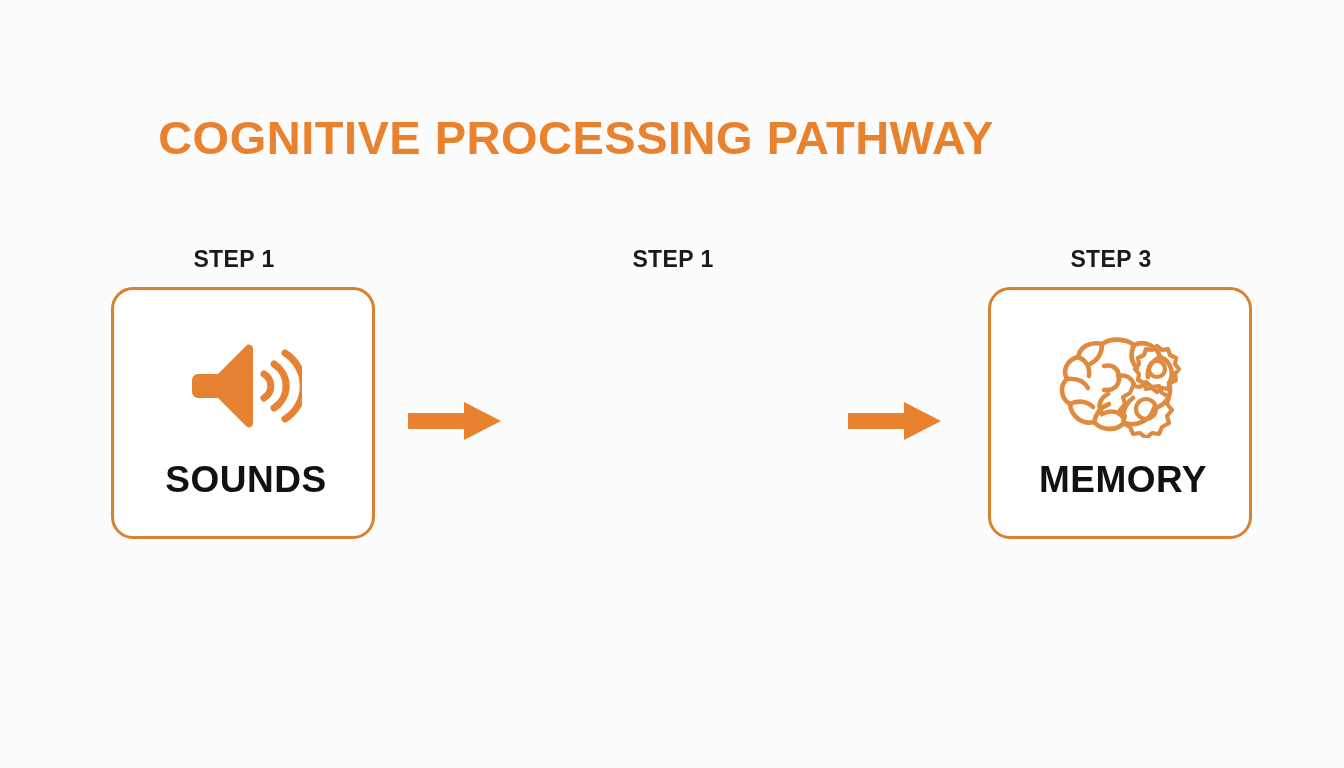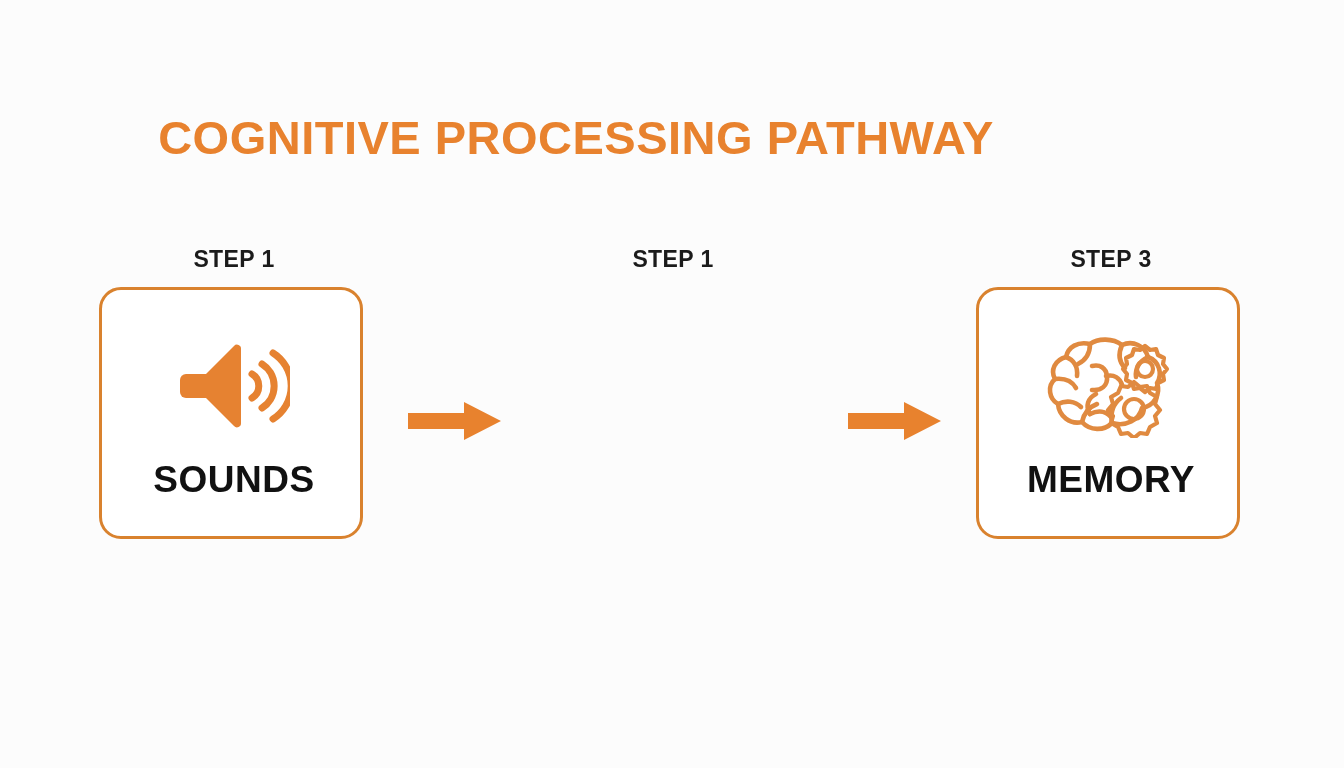--- a/index.html
+++ b/index.html
@@ -66,21 +66,21 @@
     font-size: 23px;
     font-weight: bold;
     color: #1b1b1b;
     letter-spacing: 0.4px;
     line-height: 28px;
   }
 
   .card {
     position: absolute;
     top: 42px;
-    left: 0;
+    left: 12px;
     width: 264px;
     height: 252px;
     border: 3px solid #d9822e;
     border-radius: 22px;
     background: #ffffff;
     box-sizing: border-box;
   }
 
   .card-icon {
     position: absolute;

